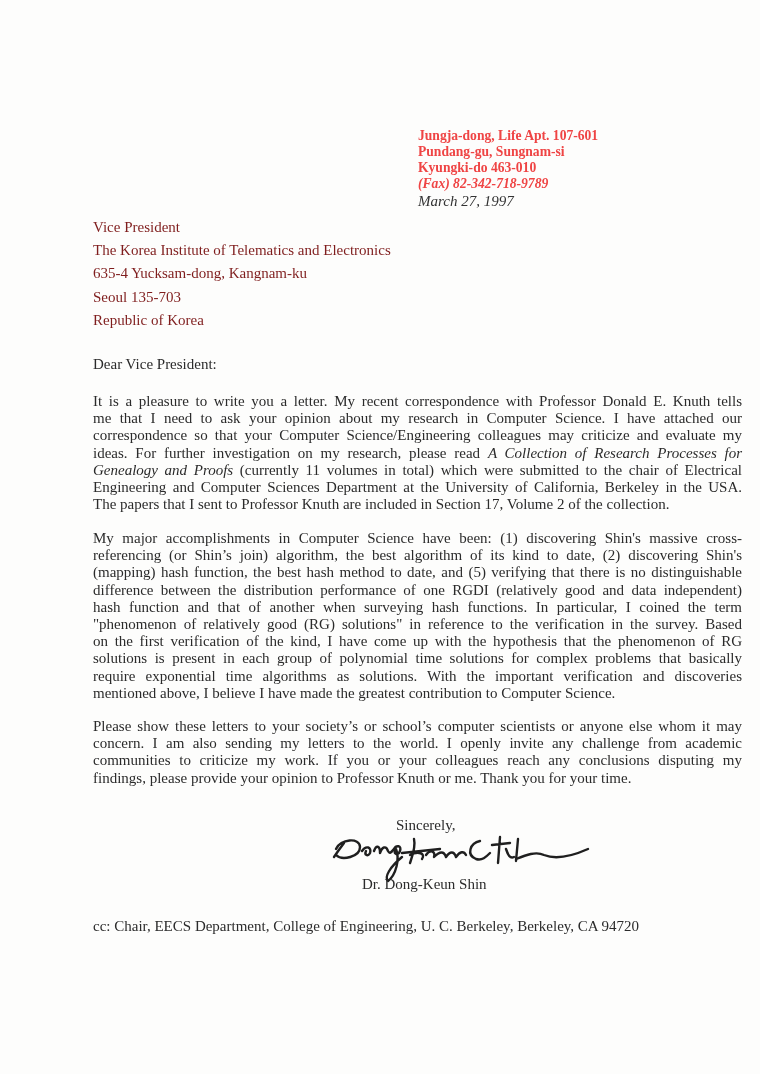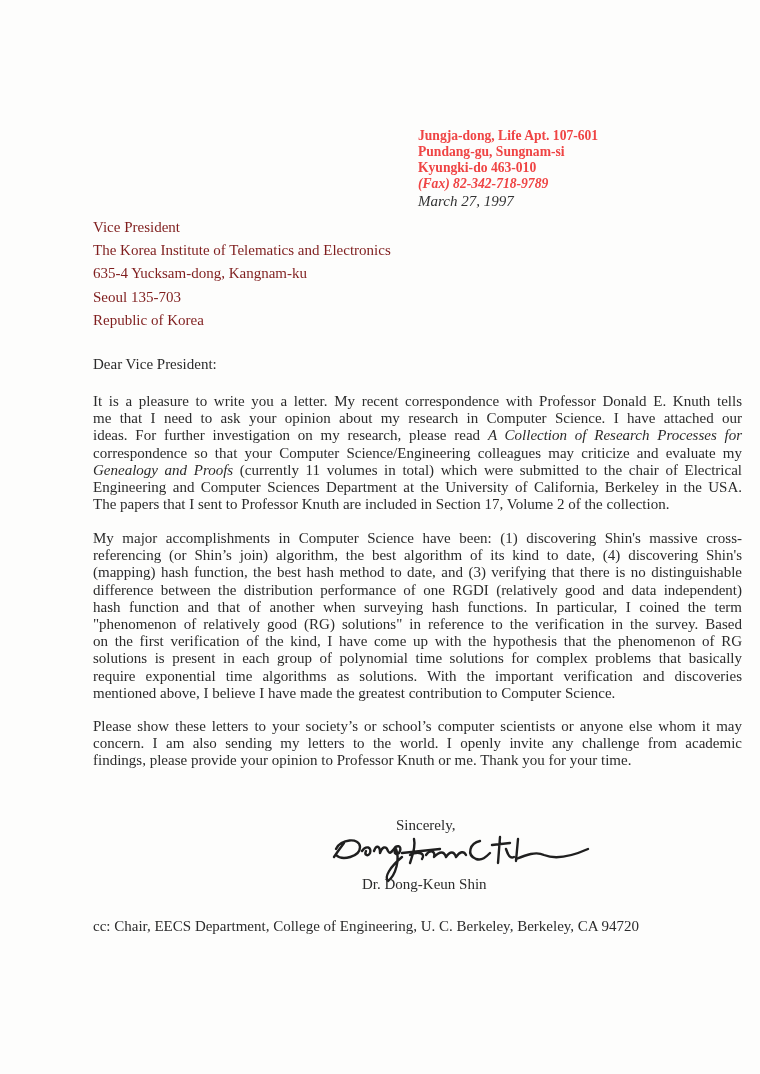--- a/index.html
+++ b/index.html
@@ -46,43 +46,44 @@
   <div>635-4 Yucksam-dong, Kangnam-ku</div>
   <div>Seoul 135-703</div>
   <div>Republic of Korea</div>
 </div>
 
 <div class="abs salutation">Dear Vice President:</div>
 
 <div class="abs para p1">
   <span class="ln"><span class="inner">It is a pleasure to write you a letter.   My recent correspondence with Professor Donald E. Knuth tells</span></span>
   <span class="ln"><span class="inner">me that I need to ask your opinion about my research in Computer Science.   I have attached our</span></span>
+  <span class="ln"><span class="inner">correspondence so that your Computer Science/Engineering colleagues may criticize and evaluate my</span></span>
   <span class="ln"><span class="inner"><span>ideas.   For further investigation on my research, please read </span><i>A Collection of Research Processes for</i></span></span>
-  <span class="ln"><span class="inner">correspondence so that your Computer Science/Engineering colleagues may criticize and evaluate my</span></span>
   <span class="ln"><span class="inner"><i>Genealogy and Proofs</i><span> (currently 11 volumes in total) which were submitted to the chair of Electrical</span></span></span>
   <span class="ln"><span class="inner">Engineering and Computer Sciences Department at the University of California, Berkeley in the USA.</span></span>
   <span class="ln last"><span class="inner">The papers that I sent to Professor Knuth are included in Section 17, Volume 2 of the collection.</span></span>
 </div>
 
 <div class="abs para p2">
   <span class="ln"><span class="inner">My major accomplishments in Computer Science have been: (1) discovering Shin's massive cross-</span></span>
-  <span class="ln"><span class="inner">referencing (or Shin’s join) algorithm, the best algorithm of its kind to date, (4) discovering Shin's</span></span>
-  <span class="ln"><span class="inner">(mapping) hash function, the best hash method to date, and (3) verifying that there is no distinguishable</span></span>
+  <span class="ln"><span class="inner">referencing (or Shin’s join) algorithm, the best algorithm of its kind to date, (2) discovering Shin's</span></span>
+  <span class="ln"><span class="inner">(mapping) hash function, the best hash method to date, and (5) verifying that there is no distinguishable</span></span>
   <span class="ln"><span class="inner">difference between the distribution performance of one RGDI (relatively good and data independent)</span></span>
   <span class="ln"><span class="inner">hash function and that of another when surveying hash functions.   In particular, I coined the term</span></span>
   <span class="ln"><span class="inner">"phenomenon of relatively good (RG) solutions" in reference to the verification in the survey.   Based</span></span>
   <span class="ln"><span class="inner">on the first verification of the kind, I have come up with the hypothesis that the phenomenon of RG</span></span>
   <span class="ln"><span class="inner">solutions is present in each group of polynomial time solutions for complex problems that basically</span></span>
   <span class="ln"><span class="inner">require exponential time algorithms as solutions. With the important verification and discoveries</span></span>
   <span class="ln last"><span class="inner">mentioned above, I believe I have made the greatest contribution to Computer Science.</span></span>
 </div>
 
 <div class="abs para p3">
   <span class="ln"><span class="inner">Please show these letters to your society’s or school’s computer scientists or anyone else whom it may</span></span>
   <span class="ln"><span class="inner">concern.   I am also sending my letters to the world.   I openly invite any challenge from academic</span></span>
+  <span class="ln"><span class="inner">communities to criticize my work.   If you or your colleagues reach any conclusions disputing my</span></span>
   <span class="ln last"><span class="inner">findings, please provide your opinion to Professor Knuth or me.   Thank you for your time.</span></span>
 </div>
 
 <div class="abs closing">Sincerely,</div>
 
 <svg class="abs signature" viewBox="0 0 262 56">
   <g fill="none" stroke="#1f1f1f" stroke-width="2.4" stroke-linecap="round" stroke-linejoin="round">
     <path d="M6,20 C10,10 30,8 30,18 C30,28 12,32 6,26 M4,28 C8,22 14,14 14,14"></path>
     <path d="M32,22 C36,16 42,18 40,24 C38,28 34,26 36,22 M44,22 C46,16 50,16 50,24 C52,18 56,16 58,22 C60,26 62,22 64,20"></path>
     <path d="M64,20 C66,16 72,16 70,22 C68,28 62,24 66,20 C70,30 66,46 58,52 C54,48 60,38 72,28"></path>

